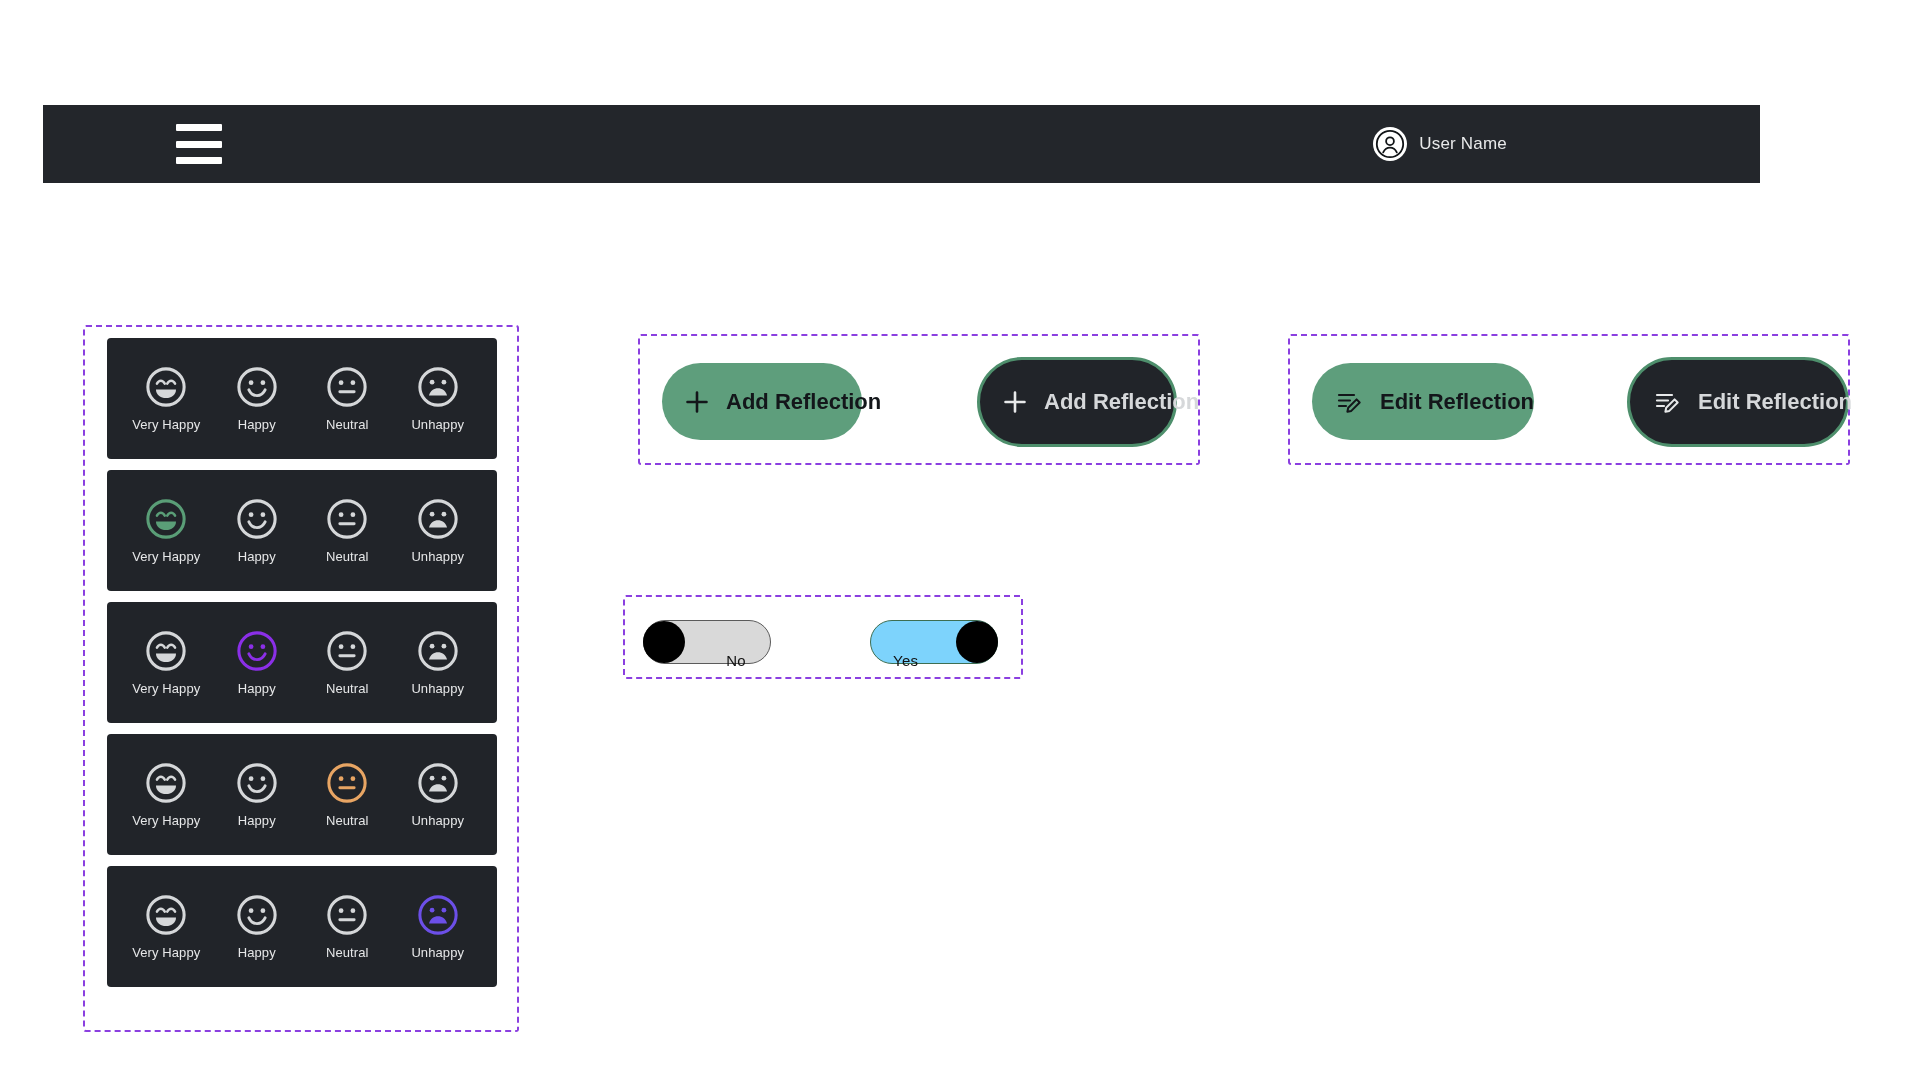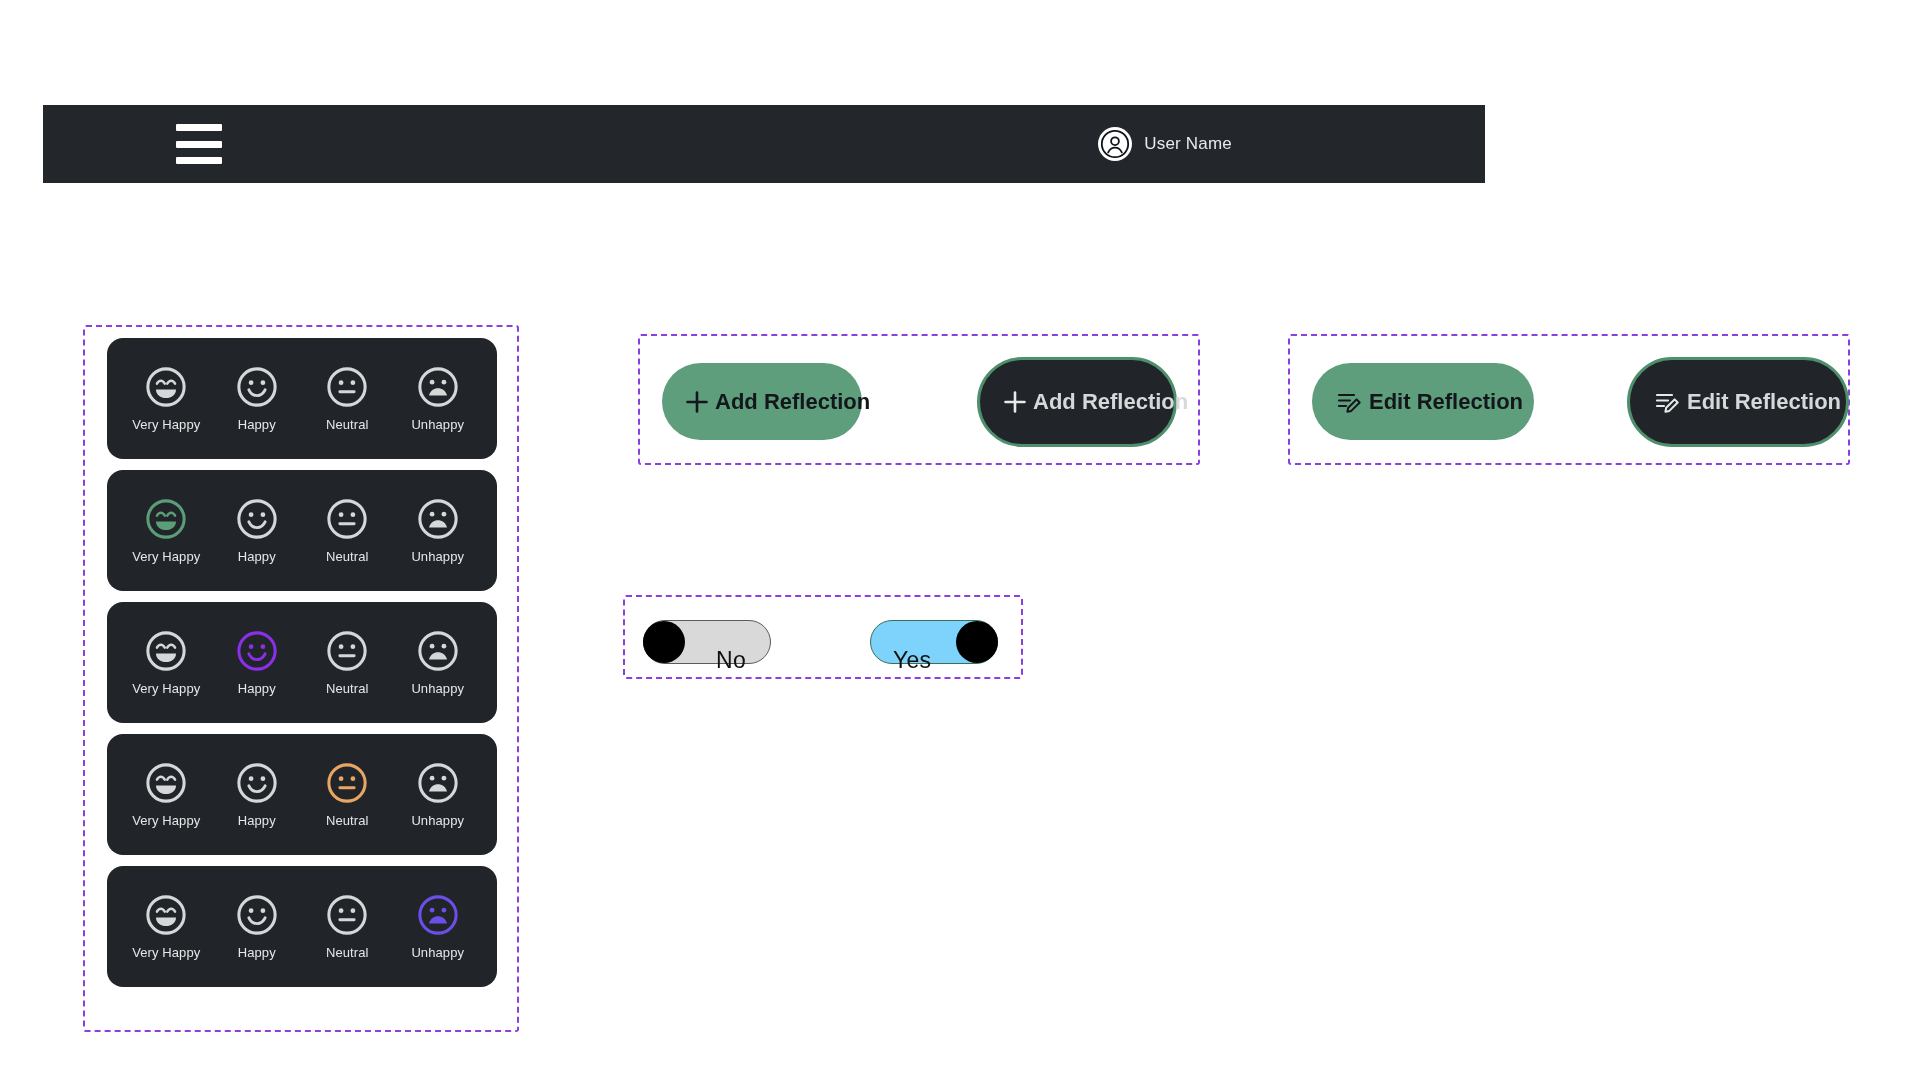--- a/index.html
+++ b/index.html
@@ -9,21 +9,21 @@
     background: #ffffff;
     font-family: "Liberation Sans", sans-serif;
     overflow: hidden;
   }
   #root { position: relative; width: 1921px; height: 1083px; }
 
   
   .header {
     position: absolute;
     left: 43px; top: 105px;
-    width: 1442px; height: 78px;
+    width: 1717px; height: 78px;
     background: #23262B;
     display: flex;
     align-items: center;
     justify-content: space-between;
     padding: 0 28px 0 8px;
   }
   .hamburger {
     width: 46px; height: 40px;
     margin-left: 125px;
     display: flex; flex-direction: column;
@@ -61,42 +61,42 @@
   #frame-toggles { left: 623px; top: 595px;  width: 400px; height: 84px;  }
 
   
   .mood-stack {
     position: absolute; left: 107px; top: 338px;
     display: flex; flex-direction: column; gap: 11px;
   }
   .mood-card {
     width: 390px; height: 121px;
     background: #212429;
-    border-radius: 16px;
+    border-radius: 4px;
     display: flex; align-items: center;
     justify-content: space-around;
     padding: 0 14px;
   }
   .mood-item {
     display: flex; flex-direction: column;
     align-items: center; gap: 9px;
     cursor: pointer;
     width: 84px;
   }
   .mood-face { width: 42px; height: 42px; display: block; }
   .mood-label {
     font-size: 13px; color: #E6E7E8; white-space: nowrap;
     letter-spacing: .1px;
   }
 
   
   .btn {
     position: absolute;
     display: inline-flex; align-items: center;
-    gap: 5px;
+    gap: 16px;
     border-radius: 999px;
     font-size: 22px; font-weight: bold;
     cursor: pointer;
     white-space: nowrap;
   }
   .btn-filled {
     background: #5E9E7C; color: #13161A; border: none;
   }
   .btn-outlined {
     background: #212429; color: #D6D8DA;
@@ -126,21 +126,21 @@
   }
   .toggle-knob {
     position: absolute; top: 50%;
     width: 42px; height: 42px;
     border-radius: 50%; background: #000000;
     transform: translateY(-50%);
   }
   .toggle-off .toggle-knob { left: -1px; }
   .toggle-on  .toggle-knob { right: -1px; }
   .toggle-text {
-    font-size: 23px; color: #111111; z-index: 2;
+    font-size: 15px; color: #111111; z-index: 2;
     letter-spacing: .3px;
     margin-top: 36px;
   }
   #toggle-no  { left: 643px; top: 620px; }
   #toggle-yes { left: 870px; top: 620px; }
 </style>
 </head>
 <body>
 
 <div id="root">

